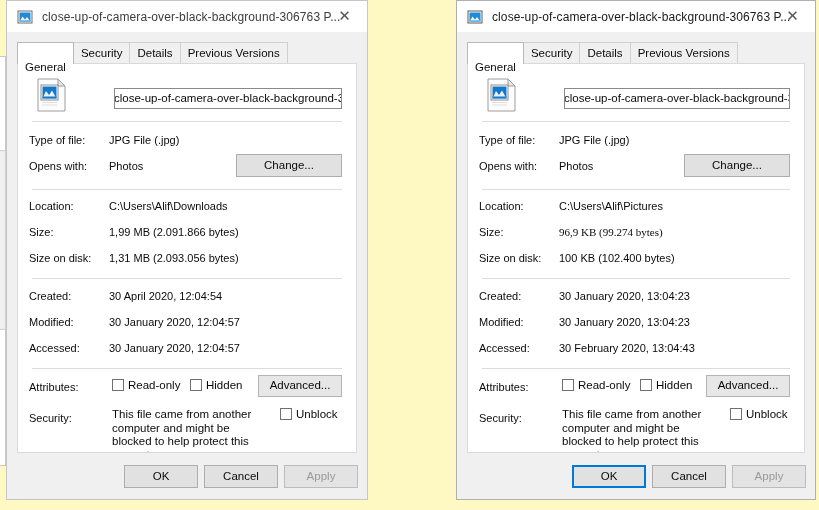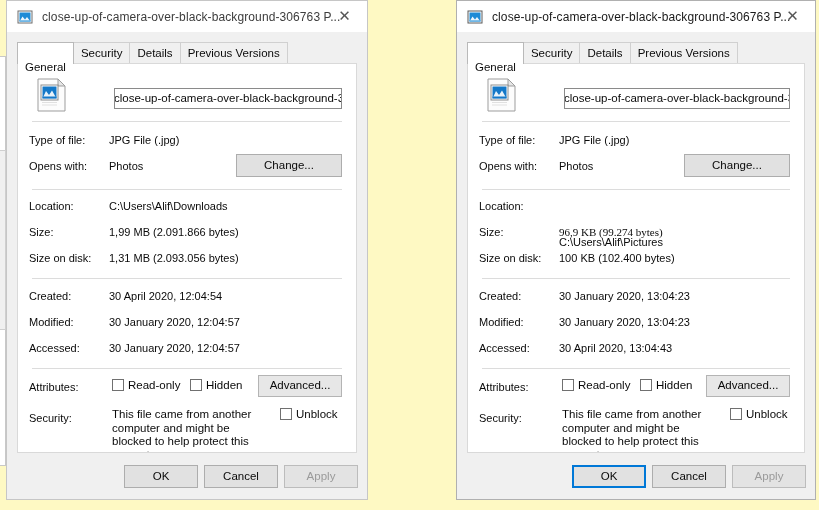--- a/index.html
+++ b/index.html
@@ -458,21 +458,21 @@
       <div class="prow" style="top:96px;">
         <span class="plabel">Opens with:</span>
         <span class="pvalue" style="left:80px;">Photos</span>
       </div>
       <div class="btn" style="right:14px; top:90px; width:106px; height:23px;">Change...</div>
 
       <div class="sep" style="top:125px;"></div>
 
       <div class="prow" style="top:136px;">
         <span class="plabel">Location:</span>
-        <span class="pvalue" style="left:80px;margin-top:36px;">C:\Users\Alif\Pictures</span>
+        <span class="pvalue" style="left:80px;">C:\Users\Alif\Pictures</span>
       </div>
       <div class="prow" style="top:162px;">
         <span class="plabel">Size:</span>
         <span class="pvalue" style="left:80px;font-family:Liberation Serif, serif;">96,9 KB (99.274 bytes)</span>
       </div>
       <div class="prow" style="top:188px;">
         <span class="plabel">Size on disk:</span>
         <span class="pvalue" style="left:80px;">100 KB (102.400 bytes)</span>
       </div>
 
@@ -481,21 +481,21 @@
       <div class="prow" style="top:226px;">
         <span class="plabel">Created:</span>
         <span class="pvalue" style="left:80px;">30 January 2020, 13:04:23</span>
       </div>
       <div class="prow" style="top:252px;">
         <span class="plabel">Modified:</span>
         <span class="pvalue" style="left:80px;">30 January 2020, 13:04:23</span>
       </div>
       <div class="prow" style="top:278px;">
         <span class="plabel">Accessed:</span>
-        <span class="pvalue" style="left:80px;">30 April 2020, 13:04:43</span>
+        <span class="pvalue" style="left:80px;">30 February 2020, 13:04:43</span>
       </div>
 
       <div class="sep" style="top:304px;"></div>
 
       <div class="prow" style="top:317px;">
         <span class="plabel">Attributes:</span>
       </div>
       <div class="cbwrap" style="left:94px; top:315px;">
         <span class="cbbox"></span>
         <span>Read-only</span>

